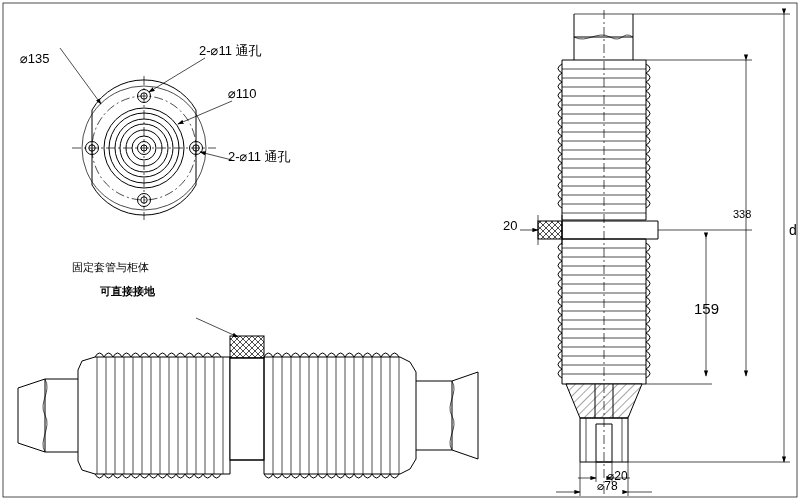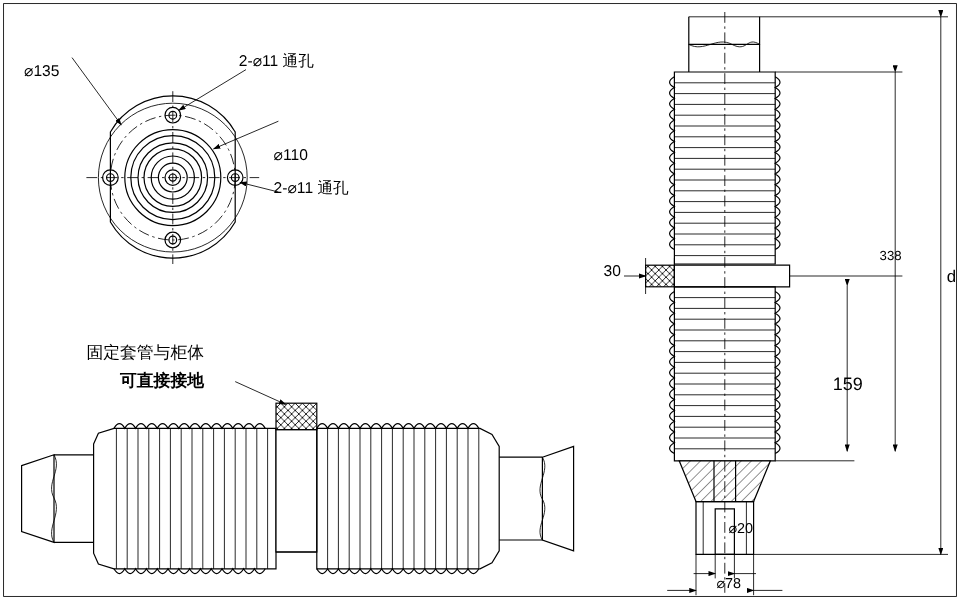--- a/index.html
+++ b/index.html
@@ -1,21 +1,21 @@
 <!DOCTYPE html>
 <html><head>
 <meta charset="utf-8">
 <style>
   html,body{margin:0;padding:0;background:#ffffff;}
   body{width:800px;height:500px;position:relative;overflow:hidden;
        font-family:"Liberation Sans","DejaVu Sans",sans-serif;color:#000;}
   #sheet{position:absolute;left:0;top:0;width:800px;height:396px;}
   .lbl{position:absolute;font-size:13px;color:#000;white-space:nowrap;line-height:1.15;}
   .lbl.small{font-size:12px;}
-  .lbl.cn{font-size:14px;margin-top:24px;}
+  .lbl.cn{font-size:11px;}
   svg{position:absolute;left:0;top:0;}
   .ln{stroke:#000;fill:none;stroke-width:1;}
   .thin{stroke:#000;fill:none;stroke-width:0.7;}
   .dash{stroke:#000;fill:none;stroke-width:0.7;stroke-dasharray:9 3 2 3;}
   .fillw{fill:#ffffff;stroke:#000;stroke-width:1;}
   .hatch{fill:url(#hatchPat);stroke:#000;stroke-width:1;}
   .cross{fill:url(#crossPat);stroke:#000;stroke-width:1;}
 </style>
 </head>
 <body>
@@ -206,26 +206,26 @@
 
     <line x1="580" y1="462" x2="580" y2="496" class="thin"></line>
     <line x1="628" y1="462" x2="628" y2="496" class="thin"></line>
     <line x1="556" y1="492" x2="580" y2="492" class="thin" marker-end="url(#arS)"></line>
     <line x1="628" y1="492" x2="652" y2="492" class="thin" marker-start="url(#arS)"></line>
   </g>
 </svg>
 
 <div class="lbl" style="left:20px;top:52px;">⌀135</div>
 <div class="lbl" style="left:199px;top:44px;">2-⌀11 通孔</div>
-<div class="lbl" style="left:228px;top:87px;margin-top:35px;">⌀110</div>
+<div class="lbl" style="left:228px;top:87px;">⌀110</div>
 <div class="lbl" style="left:228px;top:150px;">2-⌀11 通孔</div>
 
 <div class="lbl cn" style="left:72px;top:261px;">固定套管与柜体</div>
 <div class="lbl cn" style="left:100px;top:285px;font-weight:bold;">可直接接地</div>
 
-<div class="lbl" style="left:503px;top:219px;">30</div>
+<div class="lbl" style="left:503px;top:219px;">20</div>
 <div class="lbl" style="left:733px;top:208px;font-size:11px;">338</div>
-<div class="lbl" style="left:694px;top:312px;font-size:15px;">159</div>
+<div class="lbl" style="left:694px;top:300px;font-size:15px;">159</div>
 <div class="lbl" style="left:789px;top:222px;font-size:14px;">d</div>
-<div class="lbl small" style="left:607px;top:434px;">⌀20</div>
+<div class="lbl small" style="left:607px;top:470px;">⌀20</div>
 <div class="lbl small" style="left:597px;top:480px;">⌀78</div>
 
 </div>
 
 </body></html>

